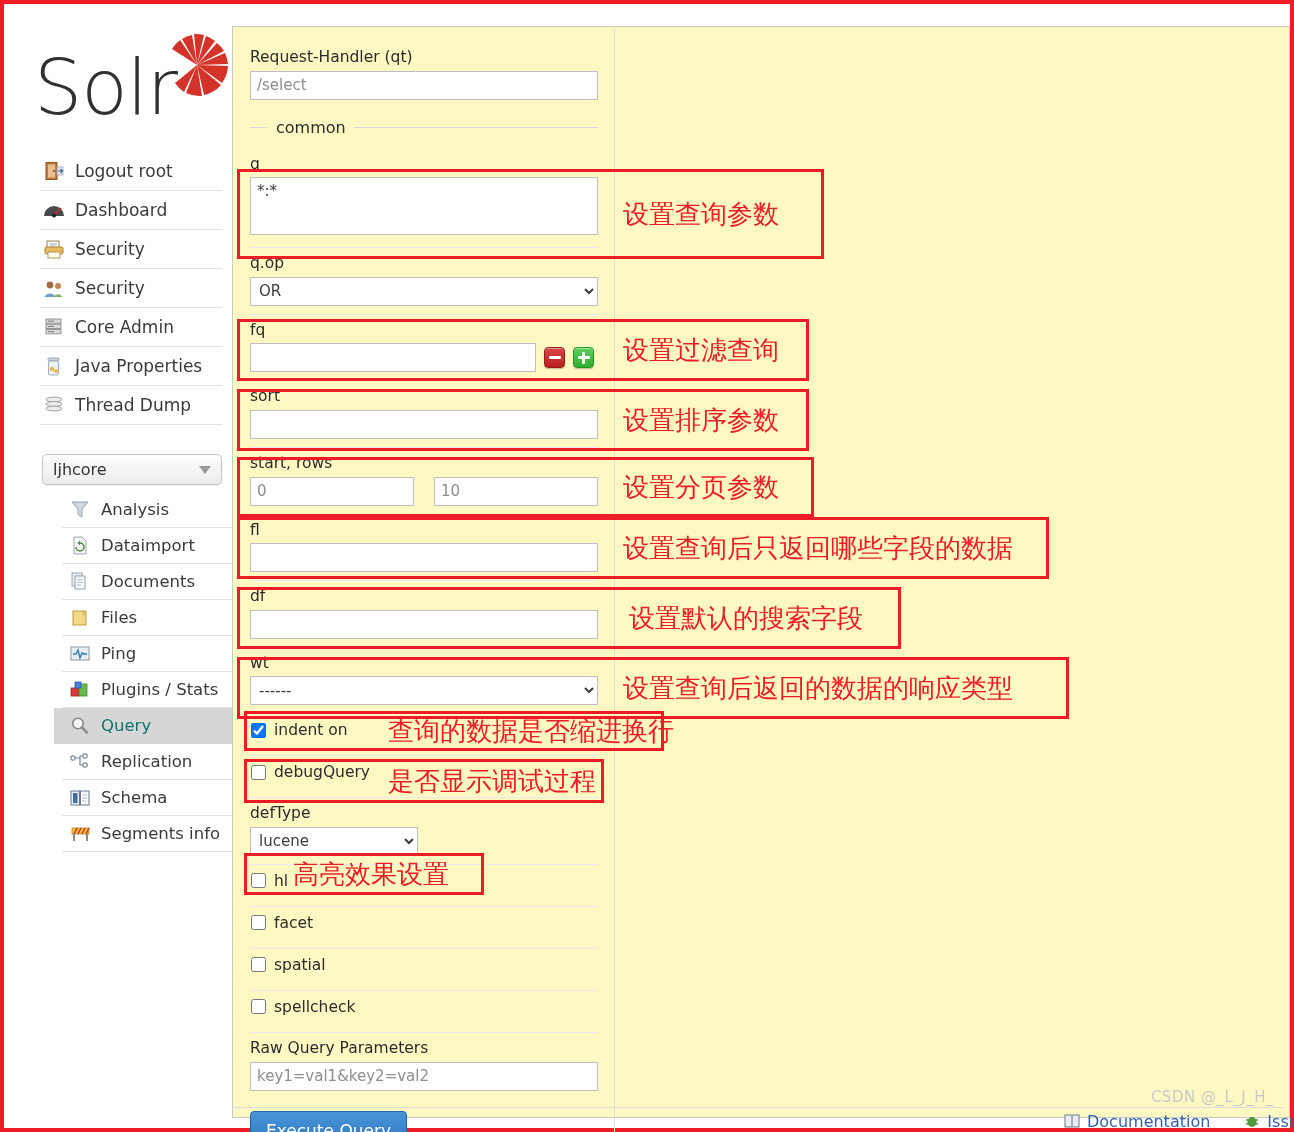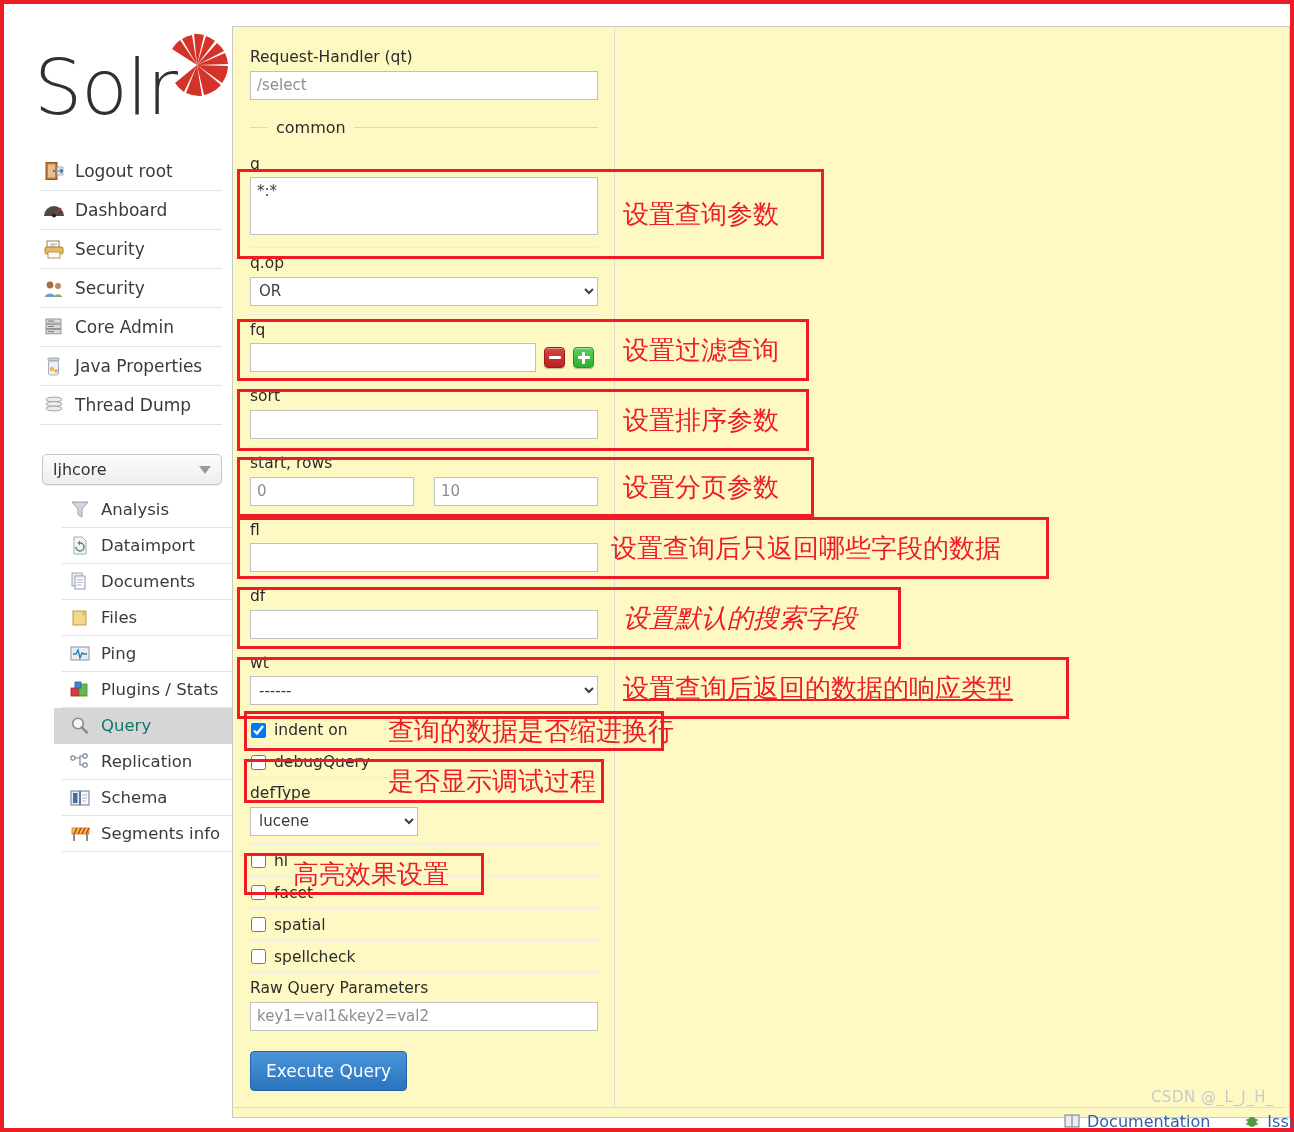--- a/index.html
+++ b/index.html
@@ -175,21 +175,21 @@
   .btn-sq .bar { background: #fff; border-radius: 1px; position: absolute; }
   .btn-sq .h { width: 12px; height: 3px; }
   .btn-sq .v { width: 3px; height: 12px; }
   .btn-sq { position: relative; }
 
   .sr-row { display: flex; gap: 20px; }
   .sr-row .txt { width: 164px; }
 
   .cbrow {
     display: flex; align-items: center;
-    padding: 7px 0 6px 0;
+    padding: 7px 0 16px 0;
     border-bottom: 1px solid #ebebeb;
     font-size: 15.5px;
     color: #2c2c2c;
   }
   .cbrow input[type=checkbox] { width: 15px; height: 15px; margin: 0 8px 0 1px; }
 
   #execute-btn {
     margin-top: 12px;
     background: linear-gradient(#4a94d8, #2a74c0);
     border: 1px solid #2166ab;
@@ -613,27 +613,27 @@
       <div class="anno" style="left: 605px; top: 315px; width: 200px; height: 62px; border-left: none;">
         <span class="anno-txt" style="margin-left: 14px;">设置过滤查询</span>
       </div>
       <div class="anno" style="left: 605px; top: 385px; width: 200px; height: 62px; border-left: none;">
         <span class="anno-txt" style="margin-left: 14px;">设置排序参数</span>
       </div>
       <div class="anno" style="left: 605px; top: 453px; width: 205px; height: 60px; border-left: none;">
         <span class="anno-txt" style="margin-left: 14px;">设置分页参数</span>
       </div>
       <div class="anno" style="left: 605px; top: 513px; width: 440px; height: 62px; border-left: none;">
-        <span class="anno-txt" style="margin-left: 2px;">设置查询后只返回哪些字段的数据</span>
+        <span class="anno-txt" style="margin-left: 14px;">设置查询后只返回哪些字段的数据</span>
       </div>
       <div class="anno" style="left: 605px; top: 583px; width: 292px; height: 62px; border-left: none;">
-        <span class="anno-txt" style="margin-left: 14px; font-style: italic;">设置默认的搜索字段</span>
+        <span class="anno-txt" style="margin-left: 20px;">设置默认的搜索字段</span>
       </div>
       <div class="anno" style="left: 605px; top: 653px; width: 460px; height: 62px; border-left: none;">
-        <span class="anno-txt" style="margin-left: 14px; text-decoration: underline;">设置查询后返回的数据的响应类型</span>
+        <span class="anno-txt" style="margin-left: 14px;">设置查询后返回的数据的响应类型</span>
       </div>
       <div class="anno" style="left: 370px; top: 707px; width: 290px; height: 40px; border-left: none;">
         <span class="anno-txt" style="margin-left: 14px;">查询的数据是否缩进换行</span>
       </div>
       <div class="anno" style="left: 370px; top: 755px; width: 230px; height: 44px; border-left: none;">
         <span class="anno-txt" style="margin-left: 14px;">是否显示调试过程</span>
       </div>
       <div class="anno" style="left: 275px; top: 849px; width: 205px; height: 42px; border-left: none;">
         <span class="anno-txt" style="margin-left: 14px;">高亮效果设置</span>
       </div>

